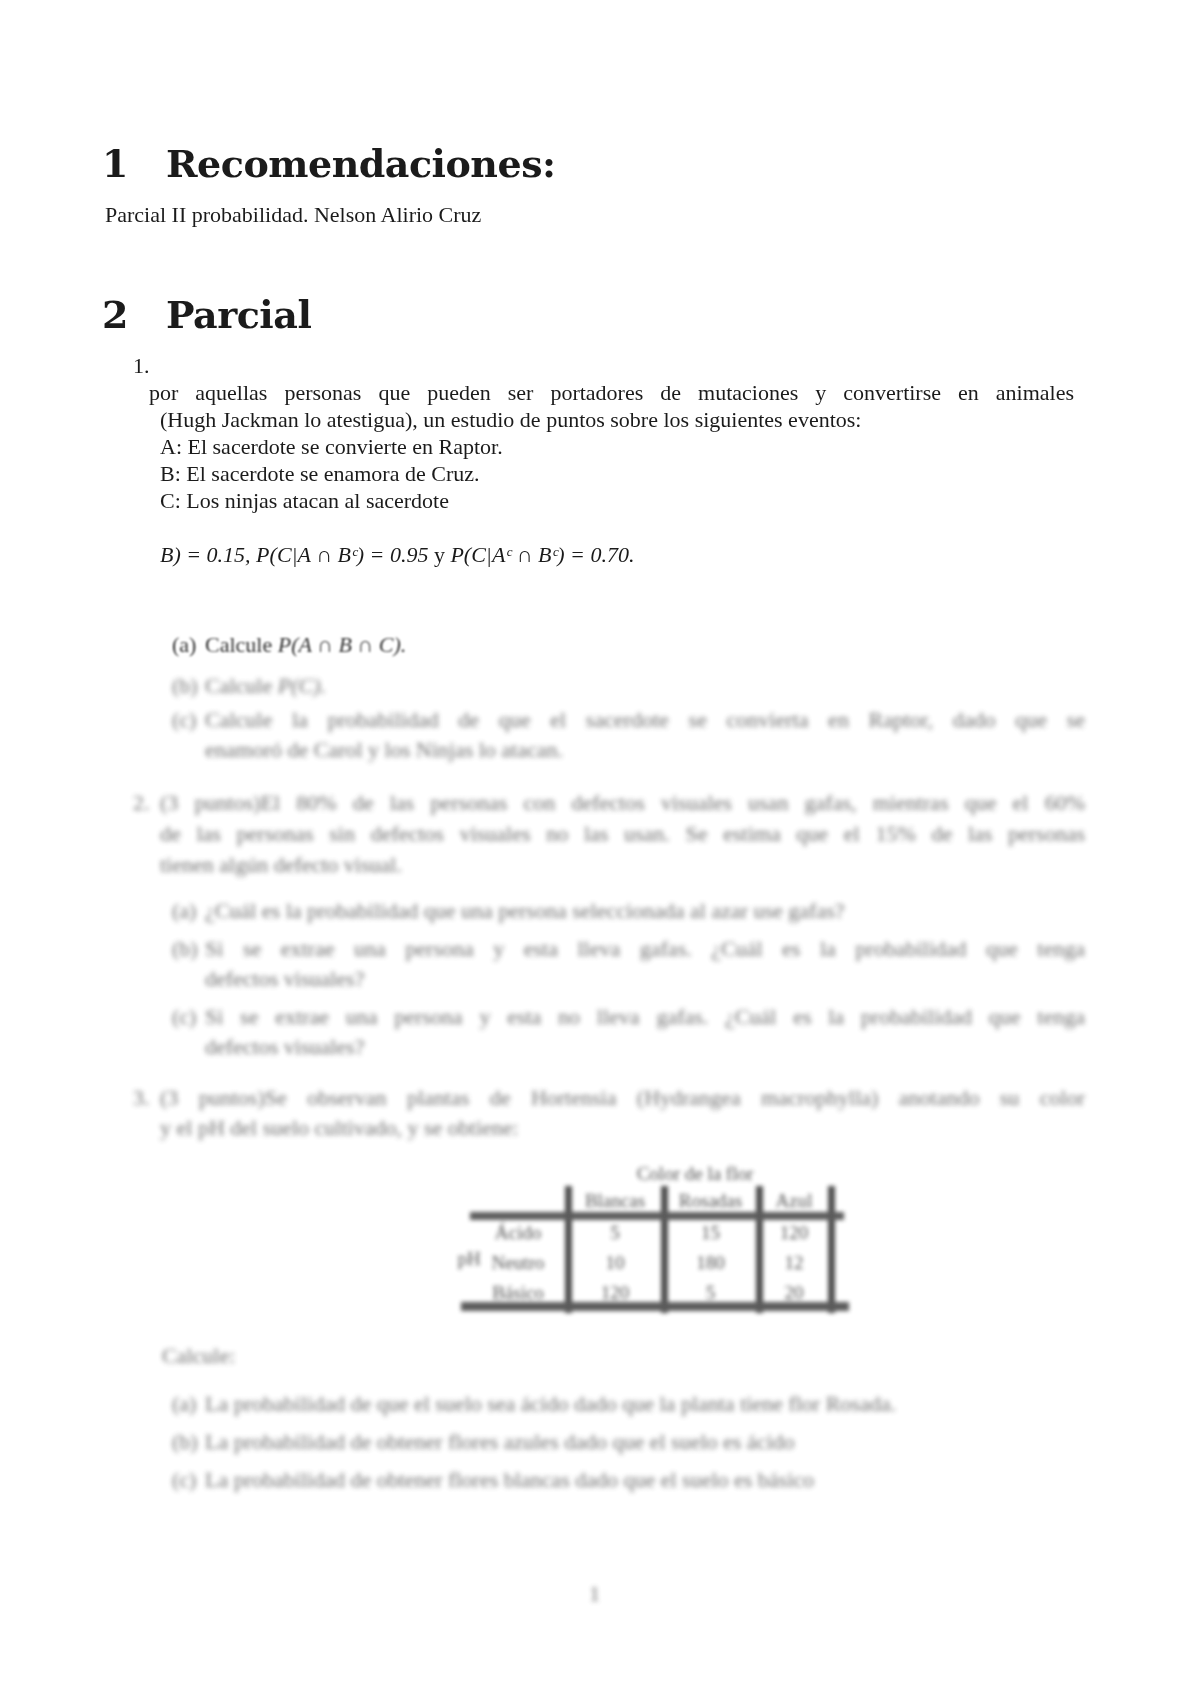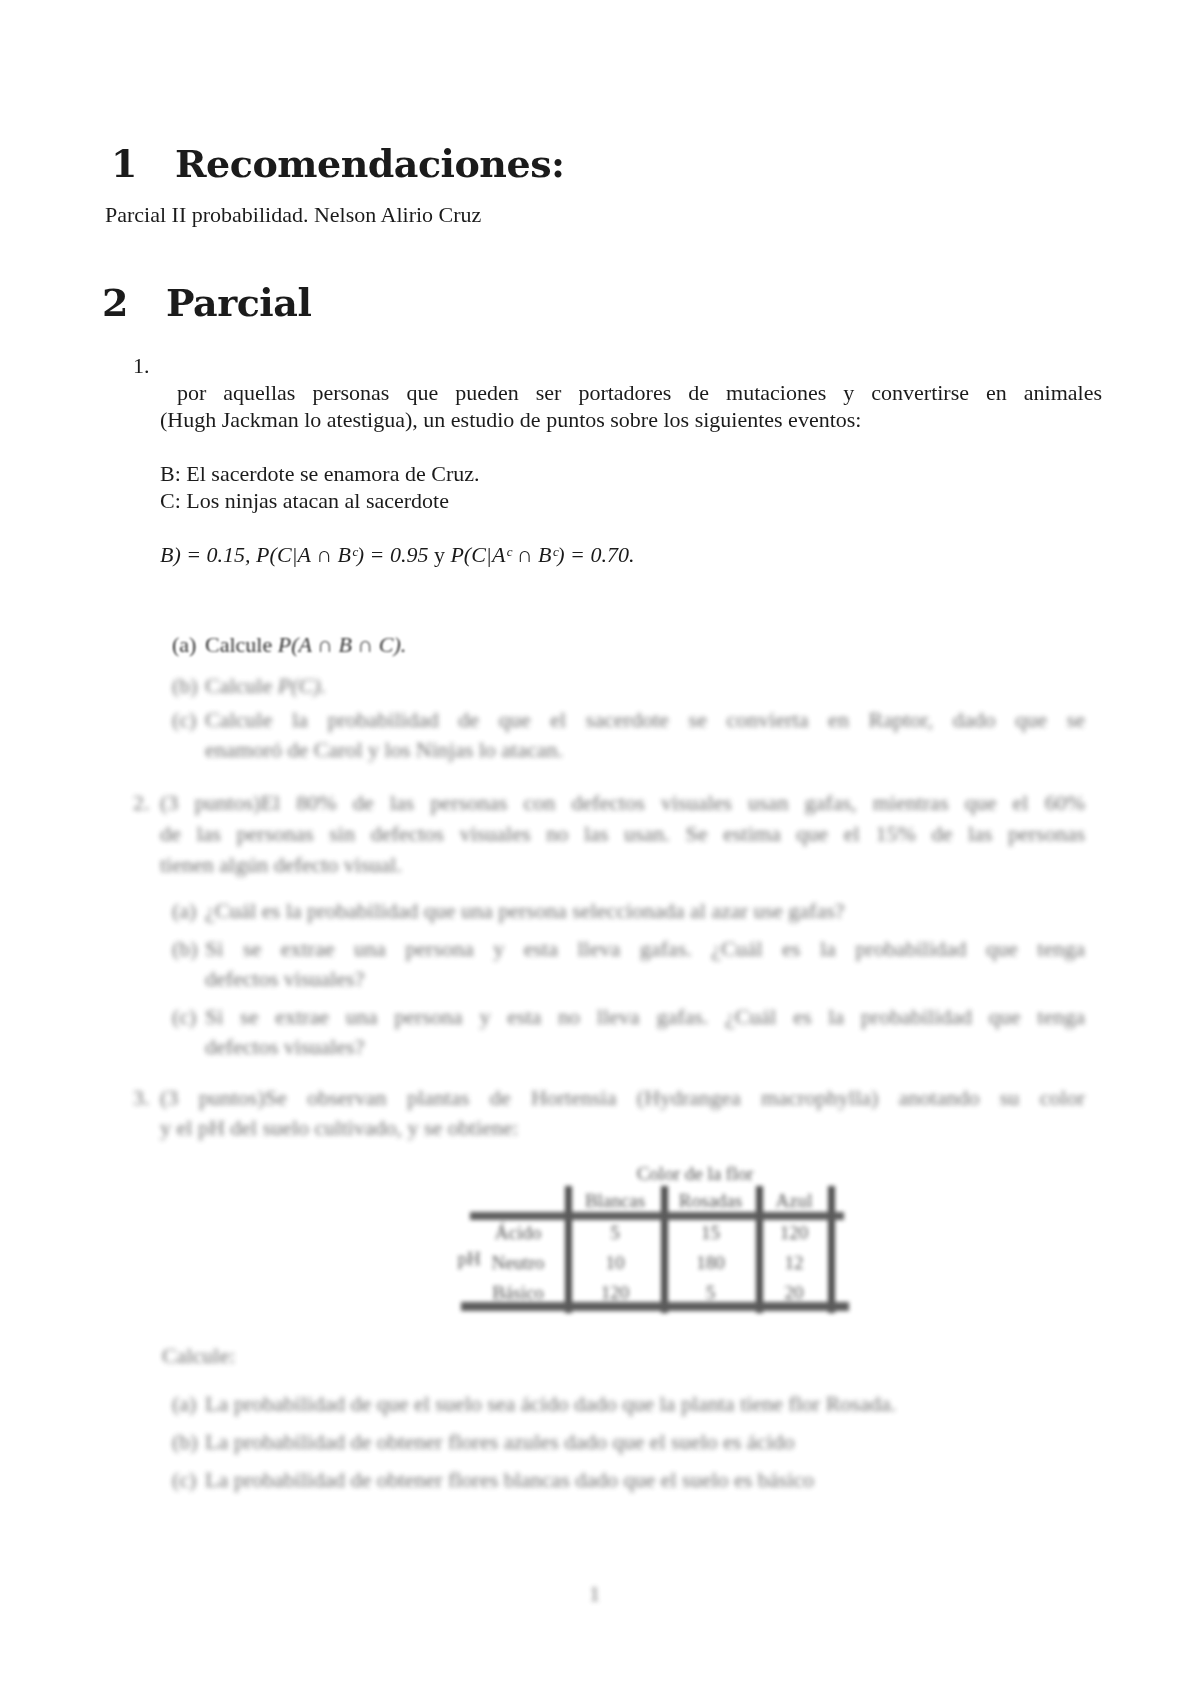--- a/index.html
+++ b/index.html
@@ -22,32 +22,33 @@
   .vbar{position:absolute;width:7px;background:#3a3a3a;}
   .hrule{position:absolute;background:#4a4a4a;}
   .tcell{position:absolute;font-size:19px;line-height:24px;text-align:center;}
   .tlabel{position:absolute;font-size:19px;line-height:24px;text-align:center;}
 </style>
 </head>
 <body>
 
 <div class="page">
 
-  <div class="abs sechead" style="left:102px;top:141px;margin-left:9px;">
+  <div class="abs sechead" style="left:102px;top:141px;">
     <span class="num">1</span><span>Recomendaciones:</span>
   </div>
   <div class="abs line" style="left:105px;top:201px;">Parcial II probabilidad. Nelson Alirio Cruz</div>
 
-  <div class="abs sechead" style="left:102px;top:280px;">
+  <div class="abs sechead" style="left:102px;top:292px;">
     <span class="num">2</span><span>Parcial</span>
   </div>
 
   <div class="abs line" style="left:133px;top:352px;">1.</div>
-  <div class="abs line jy" style="left:177px;top:379px;width:925px;">por aquellas personas que pueden ser portadores de mutaciones y convertirse en animales</div>
+  <div class="abs line jy" style="left:149px;top:379px;width:925px;">por aquellas personas que pueden ser portadores de mutaciones y convertirse en animales</div>
   <div class="abs line" style="left:160px;top:406px;">(Hugh Jackman lo atestigua), un estudio de puntos sobre los siguientes eventos:</div>
+  <div class="abs line" style="left:160px;top:433px;">A: El sacerdote se convierte en Raptor.</div>
   <div class="abs line" style="left:160px;top:460px;">B: El sacerdote se enamora de Cruz.</div>
   <div class="abs line" style="left:160px;top:487px;">C: Los ninjas atacan al sacerdote</div>
   <div class="abs line" style="left:160px;top:541px;">
     <span class="it">B) = 0.15, P(C|A ∩ Bᶜ) = 0.95</span><span> y </span><span class="it">P(C|Aᶜ ∩ Bᶜ) = 0.70.</span>
   </div>
 
   <div class="abs line blurA" style="left:172px;top:631px;">(a)</div>
   <div class="abs line blurA" style="left:205px;top:631px;">
     <span>Calcule </span><span class="it">P(A ∩ B ∩ C).</span>
   </div>

